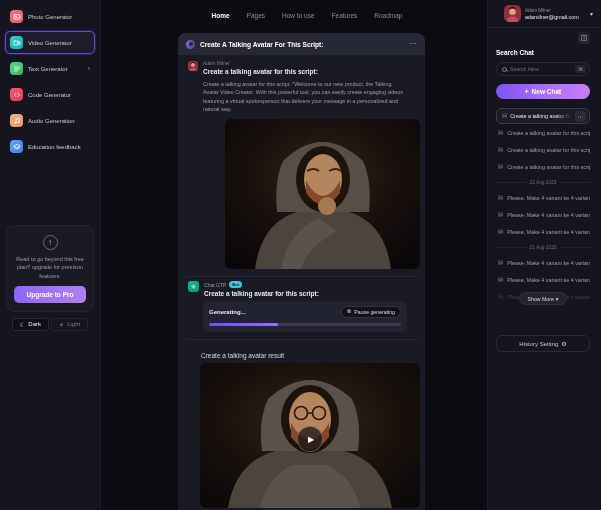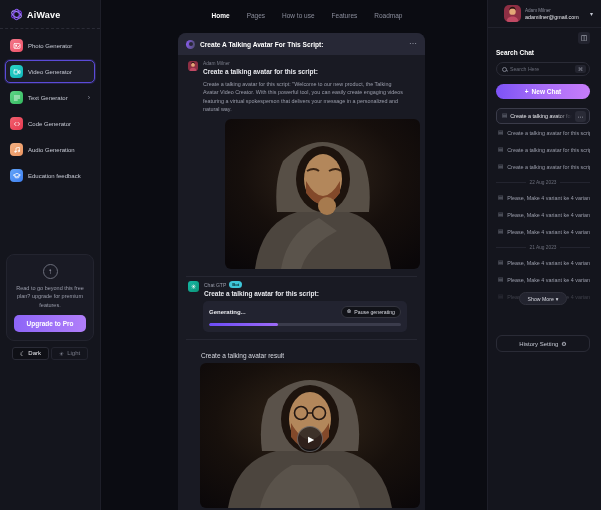--- a/index.html
+++ b/index.html
@@ -94,30 +94,20 @@
   .fade { opacity:.3; }
   .showmore { align-self:center; margin-top:-13px; background:#23242f; border:1px solid #30313c; border-radius:8px; color:#d8dae2; font-size:5.2px; padding:2.5px 8px; display:flex; gap:2px; align-items:center; cursor:pointer; position:relative; z-index:2; }
   .history { margin-top:30px; height:17px; border:1px solid #2a2b36; border-radius:6px; display:flex; align-items:center; justify-content:center; gap:3px; color:#c6c9d4; font-size:6px; cursor:pointer; }
 </style>
 </head>
 <body>
 
 <div class="app">
 
   <aside class="left">
-    <div class="logo-row">
-      <svg viewBox="0 0 20 20">
-        <g fill="none" stroke-width="1.6">
-          <ellipse cx="10" cy="10" rx="8" ry="4.2" transform="rotate(-28 10 10)" stroke="#7c3aed"></ellipse>
-          <ellipse cx="10" cy="10" rx="8" ry="4.2" transform="rotate(28 10 10)" stroke="#a78bfa"></ellipse>
-          <ellipse cx="10" cy="10" rx="8" ry="4.2" transform="rotate(90 10 10)" stroke="#8b5cf6"></ellipse>
-        </g>
-      </svg>
-      <span class="logo-name">AiWave</span>
-    </div>
 
     <nav class="menu">
       <div class="mitem">
         <span class="tile" style="background: linear-gradient(135deg, rgb(242, 120, 138), rgb(238, 81, 103));">
           <svg viewBox="0 0 24 24">
               <rect x="3" y="5" width="18" height="14" rx="2"></rect>
               <circle cx="9" cy="10" r="1.6"></circle>
               <path d="M5 17l5-4 4 3 5-5"></path>
             </svg>
         </span>

